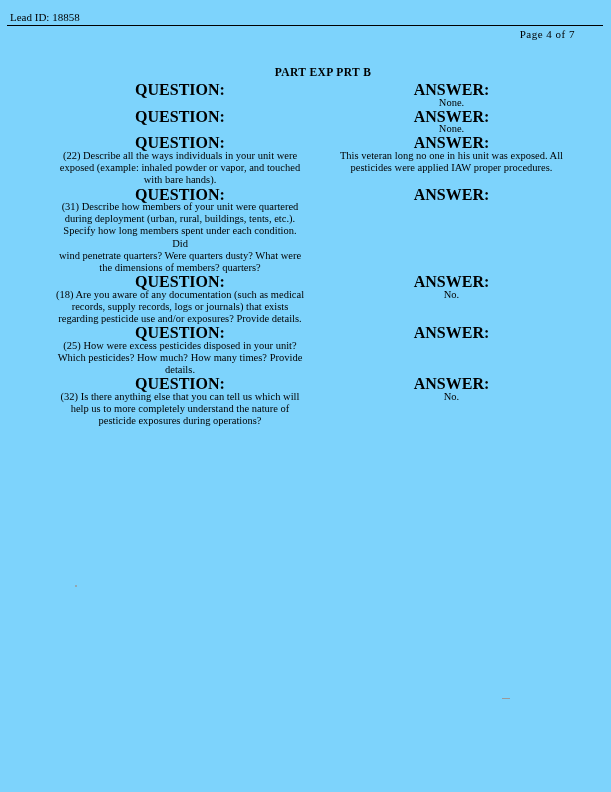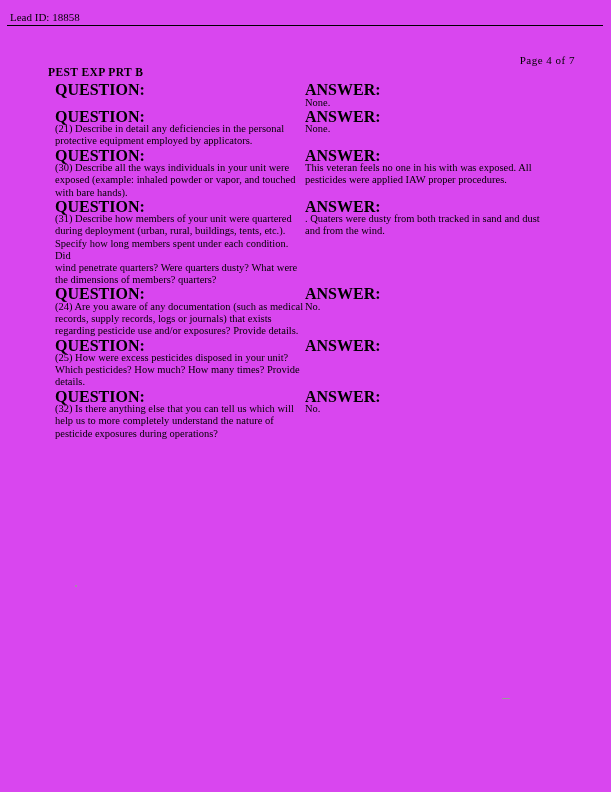--- a/index.html
+++ b/index.html
@@ -5,37 +5,37 @@
   * { margin: 0; padding: 0; box-sizing: border-box; }
   html, body { background: #e8e8e8; }
   body {
     width: 611px; height: 792px;
     font-family: "Liberation Serif", serif;
     color: #000;
   }
   .page {
     position: relative;
     width: 611px; height: 792px;
-    background: #d946ef;
+    background: #7dd3fc;
     overflow: hidden;
+    text-align: center;
   }
   .lead-id {
     position: absolute; top: 11px; left: 10px;
     font-size: 11px;
   }
   .top-rule {
     position: absolute; top: 25px; left: 7px;
     width: 596px; height: 0;
     border-top: 1px solid #000;
   }
   .page-number {
     position: absolute; top: 28px; right: 36px;
     font-size: 11px;
     letter-spacing: 0.5px;
-    margin-top: 26px;
   }
   .content {
     position: absolute; top: 66px; left: 48px;
     width: 550px;
   }
   .doc-title {
     font-weight: bold;
     font-size: 11.5px;
     letter-spacing: 0.4px;
     margin-bottom: 6px;
@@ -74,78 +74,74 @@
 </head>
 <body>
 
 <div class="page">
 
   <div class="lead-id">Lead ID: 18858</div>
   <div class="top-rule"></div>
   <div class="page-number">Page  4 of  7</div>
 
   <div class="content">
-    <div class="doc-title">PEST EXP PRT B</div>
+    <div class="doc-title">PART EXP PRT B</div>
 
     <div class="qa-row">
       <div class="q-col">
         <div class="label">QUESTION:</div>
       </div>
       <div class="a-col">
         <div class="label">ANSWER:</div>
         <div class="a-text">None.</div>
       </div>
     </div>
 
     <div class="qa-row">
       <div class="q-col">
         <div class="label">QUESTION:</div>
-        <div class="q-text">(21)  Describe in detail any deficiencies in the personal
-protective equipment employed by applicators.</div>
       </div>
       <div class="a-col">
         <div class="label">ANSWER:</div>
         <div class="a-text">None.</div>
       </div>
     </div>
 
     <div class="qa-row">
       <div class="q-col">
         <div class="label">QUESTION:</div>
-        <div class="q-text">(30)  Describe all the ways individuals in your unit were
+        <div class="q-text">(22)  Describe all the ways individuals in your unit were
 exposed (example: inhaled powder or vapor, and touched
 with bare hands).</div>
       </div>
       <div class="a-col">
         <div class="label">ANSWER:</div>
-        <div class="a-text">This veteran feels no one in his with was exposed.  All
+        <div class="a-text">This veteran long no one in his unit was exposed.  All
 pesticides were applied IAW proper procedures.</div>
       </div>
     </div>
 
     <div class="qa-row">
       <div class="q-col">
         <div class="label">QUESTION:</div>
         <div class="q-text">(31)  Describe how members of your unit were quartered
 during deployment (urban, rural, buildings, tents, etc.).
 Specify how long members spent under each condition.  Did
 wind penetrate quarters?  Were quarters dusty?  What were
 the dimensions of members? quarters?</div>
       </div>
       <div class="a-col">
         <div class="label">ANSWER:</div>
-        <div class="a-text">.  Quaters were dusty from both tracked in sand and dust
-and from the wind.</div>
       </div>
     </div>
 
     <div class="qa-row">
       <div class="q-col">
         <div class="label">QUESTION:</div>
-        <div class="q-text">(24)  Are you aware of any documentation (such as medical
+        <div class="q-text">(18)  Are you aware of any documentation (such as medical
 records, supply records, logs or journals) that exists
 regarding pesticide use and/or exposures?  Provide details.</div>
       </div>
       <div class="a-col">
         <div class="label">ANSWER:</div>
         <div class="a-text">No.</div>
       </div>
     </div>
 
     <div class="qa-row">

